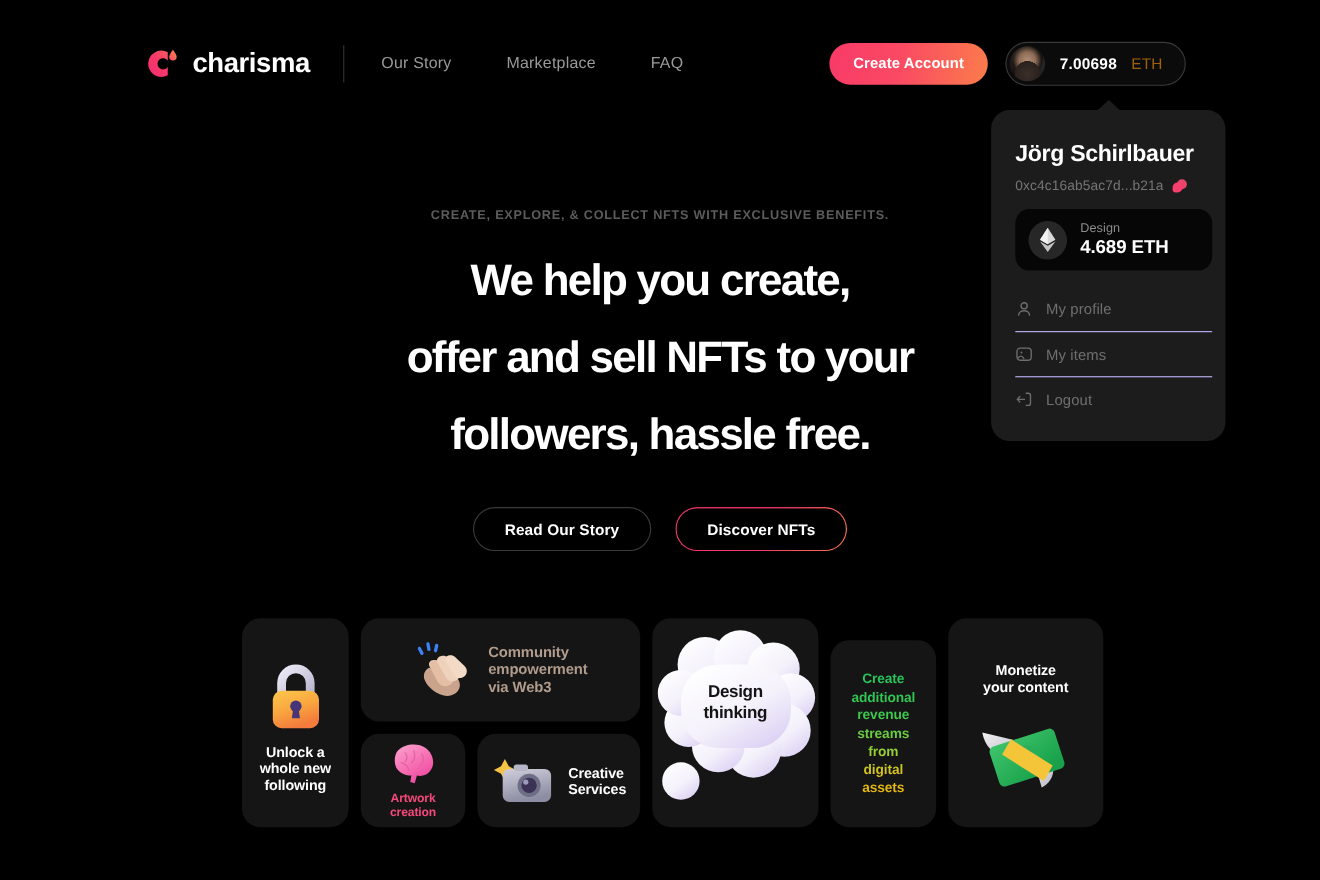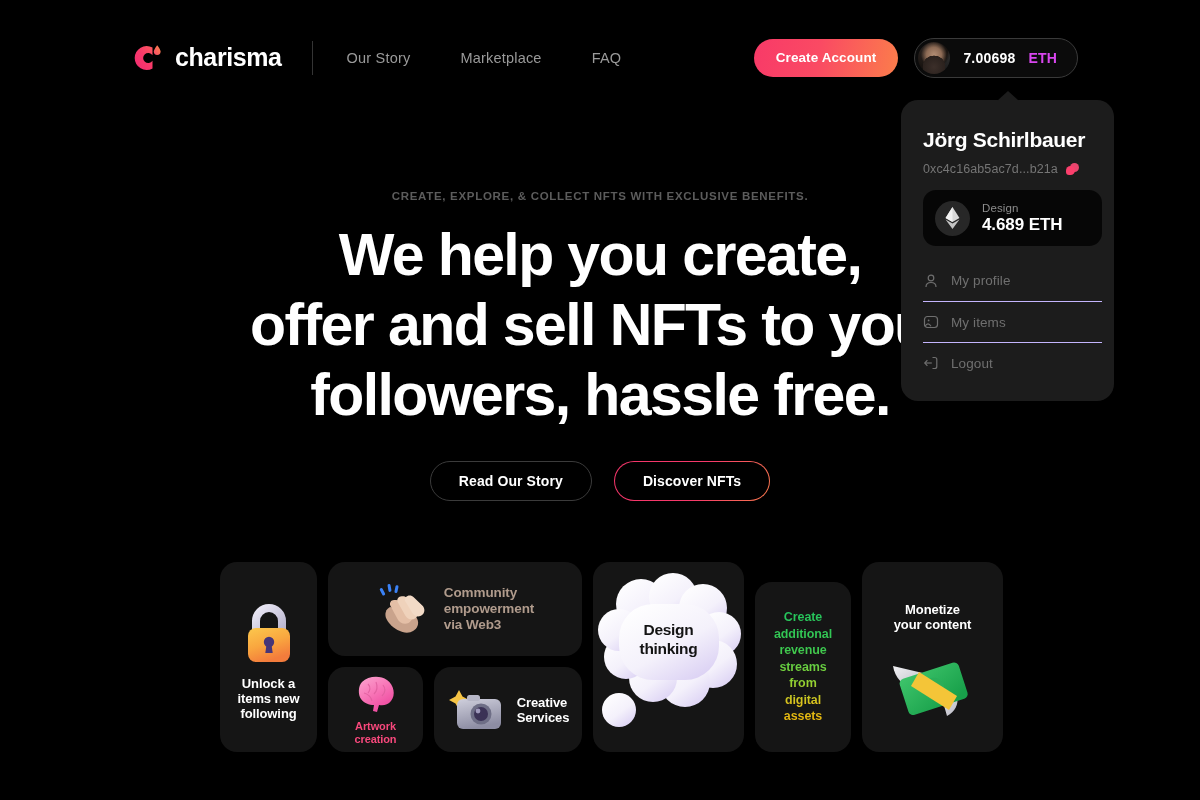--- a/index.html
+++ b/index.html
@@ -52,21 +52,21 @@
   .avatar {
     width: 32px; height: 32px; border-radius: 50%;
     background:
       radial-gradient(circle at 50% 78%, #3c2f2a 0%, #2a211d 38%, rgba(0,0,0,0) 39%),
       radial-gradient(circle at 50% 40%, #b28d74 0%, #8d6b55 30%, rgba(0,0,0,0) 52%),
       radial-gradient(circle at 30% 22%, #2e2622 0%, #17120f 60%, rgba(0,0,0,0) 70%),
       linear-gradient(170deg, #6b6b6b 0%, #2b2b2b 55%, #161616 100%);
     overflow: hidden; flex: none;
   }
   .wallet-amount { font-size: 14px; font-weight: 700; color: #ffffff; letter-spacing: 0.2px; }
-  .wallet-unit  { font-size: 14px; font-weight: 700; color: #d946ef; letter-spacing: 0.2px; }
+  .wallet-unit  { font-size: 14px; font-weight: 400; color: #a16207; letter-spacing: 0.2px; }
 
   
   .dropdown {
     position: absolute; top: 100px; left: 901px;
     width: 213px; border-radius: 17px;
     background: #1c1c1c; z-index: 30;
     padding: 28px 12px 18px 22px;
   }
   .dropdown-notch {
     position: absolute; top: -9px; left: 96px;
@@ -113,21 +113,21 @@
   .dd-icon { width: 16px; height: 16px; flex: none; display: block; }
 
   
   .hero { position: absolute; top: 190px; left: 0; width: 1200px; text-align: center; }
   .eyebrow {
     font-size: 11.5px; font-weight: 700; color: #5c5c5c;
     letter-spacing: 0.7px; text-transform: uppercase;
   }
   .headline {
     margin-top: 18px;
-    font-size: 59px; font-weight: 700; color: #ffffff;
+    font-size: 40px; font-weight: 700; color: #ffffff;
     line-height: 70px; letter-spacing: -1.6px;
   }
   .cta-row { margin-top: 31px; display: flex; justify-content: center; gap: 22px; }
   .btn-outline {
     height: 40px; padding: 0 28px; border-radius: 21px;
     border: 1.5px solid #3b3b3b; background: transparent;
     color: #ffffff; font-size: 14px; font-weight: 700; letter-spacing: 0.1px;
     cursor: pointer; font-family: "Liberation Sans", sans-serif;
   }
   .btn-gradient {
@@ -305,21 +305,21 @@
               <stop offset="0.55" stop-color="#f9a63f"></stop>
               <stop offset="1" stop-color="#f37c3c"></stop>
           </linearGradient>
         </defs>
         <path d="M18 30 V21 a13 13 0 0 1 26 0 v9" fill="none" stroke="url(#shackle)" stroke-width="8" stroke-linecap="round"></path>
         <rect x="10" y="28" width="42" height="34" rx="8" fill="url(#body)"></rect>
         <circle cx="31" cy="42" r="5.2" fill="#463578"></circle>
         <path d="M28.6 44 h4.8 l1.3 9 h-7.4 z" fill="#463578"></path>
       </svg>
       <div class="card-title" style="white-space:pre-line;">Unlock a
-items new
+whole new
 following</div>
     </div>
 
     <div class="card c-community">
       <svg width="60" height="56" viewBox="0 0 60 56" class="emoji">
         <g fill="#3b82f6">
           <rect x="5" y="7" width="3" height="8" rx="1.5" transform="rotate(-28 6 11)"></rect>
           <rect x="12" y="3" width="3" height="8" rx="1.5" transform="rotate(-10 13 7)"></rect>
           <rect x="19" y="4" width="3" height="8" rx="1.5" transform="rotate(12 20 8)"></rect>
         </g>

